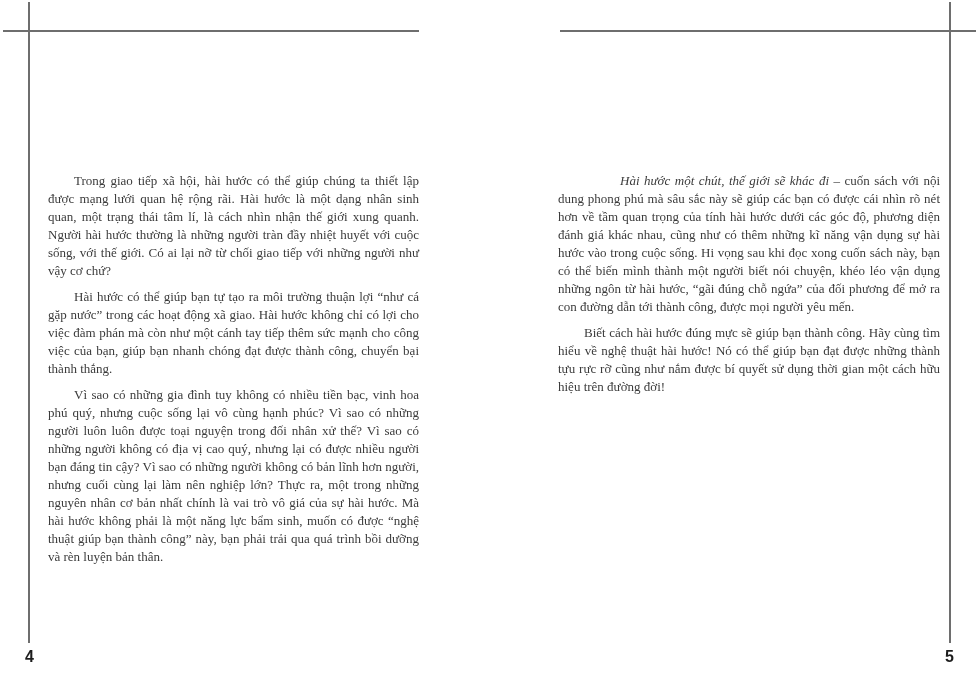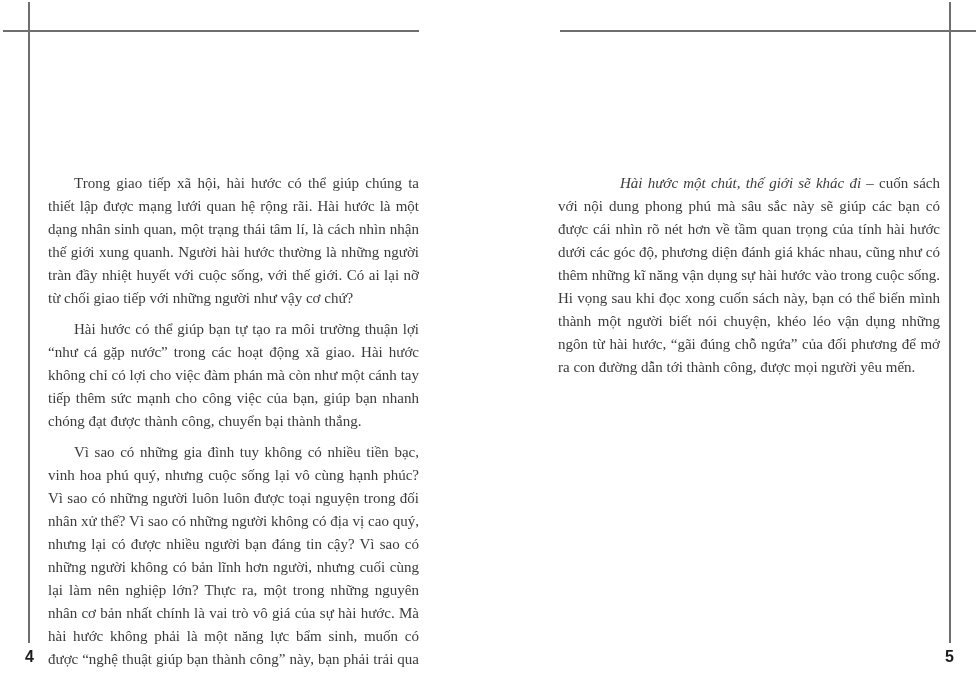--- a/index.html
+++ b/index.html
@@ -31,22 +31,22 @@
   .text-col {
     position: absolute;
     top: 172px;
     color: #3b3b3b;
   }
   #text-left  { left: 48px;  width: 371px; }
   #text-right { left: 558px; width: 382px; }
 
   .text-col p {
     margin: 0 0 8px 0;
-    font-size: 15px;
-    line-height: 23px;
+    font-size: 13px;
+    line-height: 18px;
     text-align: justify;
     text-indent: 26px;
   }
   .italic { font-style: italic; margin-left: 36px; }
 
   .pagenum {
     position: absolute;
     top: 648px;
     font-family: "Liberation Sans", "DejaVu Sans", sans-serif;
     font-weight: bold;
@@ -67,18 +67,19 @@
   <div class="rule" id="rule-v-right"></div>
 
   <div class="text-col" id="text-left">
     <p>Trong giao tiếp xã hội, hài hước có thể giúp chúng ta thiết lập được mạng lưới quan hệ rộng rãi. Hài hước là một dạng nhân sinh quan, một trạng thái tâm lí, là cách nhìn nhận thế giới xung quanh. Người hài hước thường là những người tràn đầy nhiệt huyết với cuộc sống, với thế giới. Có ai lại nỡ từ chối giao tiếp với những người như vậy cơ chứ?</p>
     <p>Hài hước có thể giúp bạn tự tạo ra môi trường thuận lợi “như cá gặp nước” trong các hoạt động xã giao. Hài hước không chỉ có lợi cho việc đàm phán mà còn như một cánh tay tiếp thêm sức mạnh cho công việc của bạn, giúp bạn nhanh chóng đạt được thành công, chuyển bại thành thắng.</p>
     <p>Vì sao có những gia đình tuy không có nhiều tiền bạc, vinh hoa phú quý, nhưng cuộc sống lại vô cùng hạnh phúc? Vì sao có những người luôn luôn được toại nguyện trong đối nhân xử thế? Vì sao có những người không có địa vị cao quý, nhưng lại có được nhiều người bạn đáng tin cậy? Vì sao có những người không có bản lĩnh hơn người, nhưng cuối cùng lại làm nên nghiệp lớn? Thực ra, một trong những nguyên nhân cơ bản nhất chính là vai trò vô giá của sự hài hước. Mà hài hước không phải là một năng lực bẩm sinh, muốn có được “nghệ thuật giúp bạn thành công” này, bạn phải trải qua quá trình bồi dưỡng và rèn luyện bản thân.</p>
   </div>
 
   <div class="text-col" id="text-right">
     <p><span class="italic">Hài hước một chút, thế giới sẽ khác đi</span><span> – cuốn sách với nội dung phong phú mà sâu sắc này sẽ giúp các bạn có được cái nhìn rõ nét hơn về tầm quan trọng của tính hài hước dưới các góc độ, phương diện đánh giá khác nhau, cũng như có thêm những kĩ năng vận dụng sự hài hước vào trong cuộc sống. Hi vọng sau khi đọc xong cuốn sách này, bạn có thể biến mình thành một người biết nói chuyện, khéo léo vận dụng những ngôn từ hài hước, “gãi đúng chỗ ngứa” của đối phương để mở ra con đường dẫn tới thành công, được mọi người yêu mến.</span></p>
+    <p>Biết cách hài hước đúng mực sẽ giúp bạn thành công. Hãy cùng tìm hiểu về nghệ thuật hài hước! Nó có thể giúp bạn đạt được những thành tựu rực rỡ cũng như nắm được bí quyết sử dụng thời gian một cách hữu hiệu trên đường đời!</p>
   </div>
 
   <div class="pagenum" id="pagenum-left">4</div>
   <div class="pagenum" id="pagenum-right">5</div>
 
 </div>
 
 </body></html>

